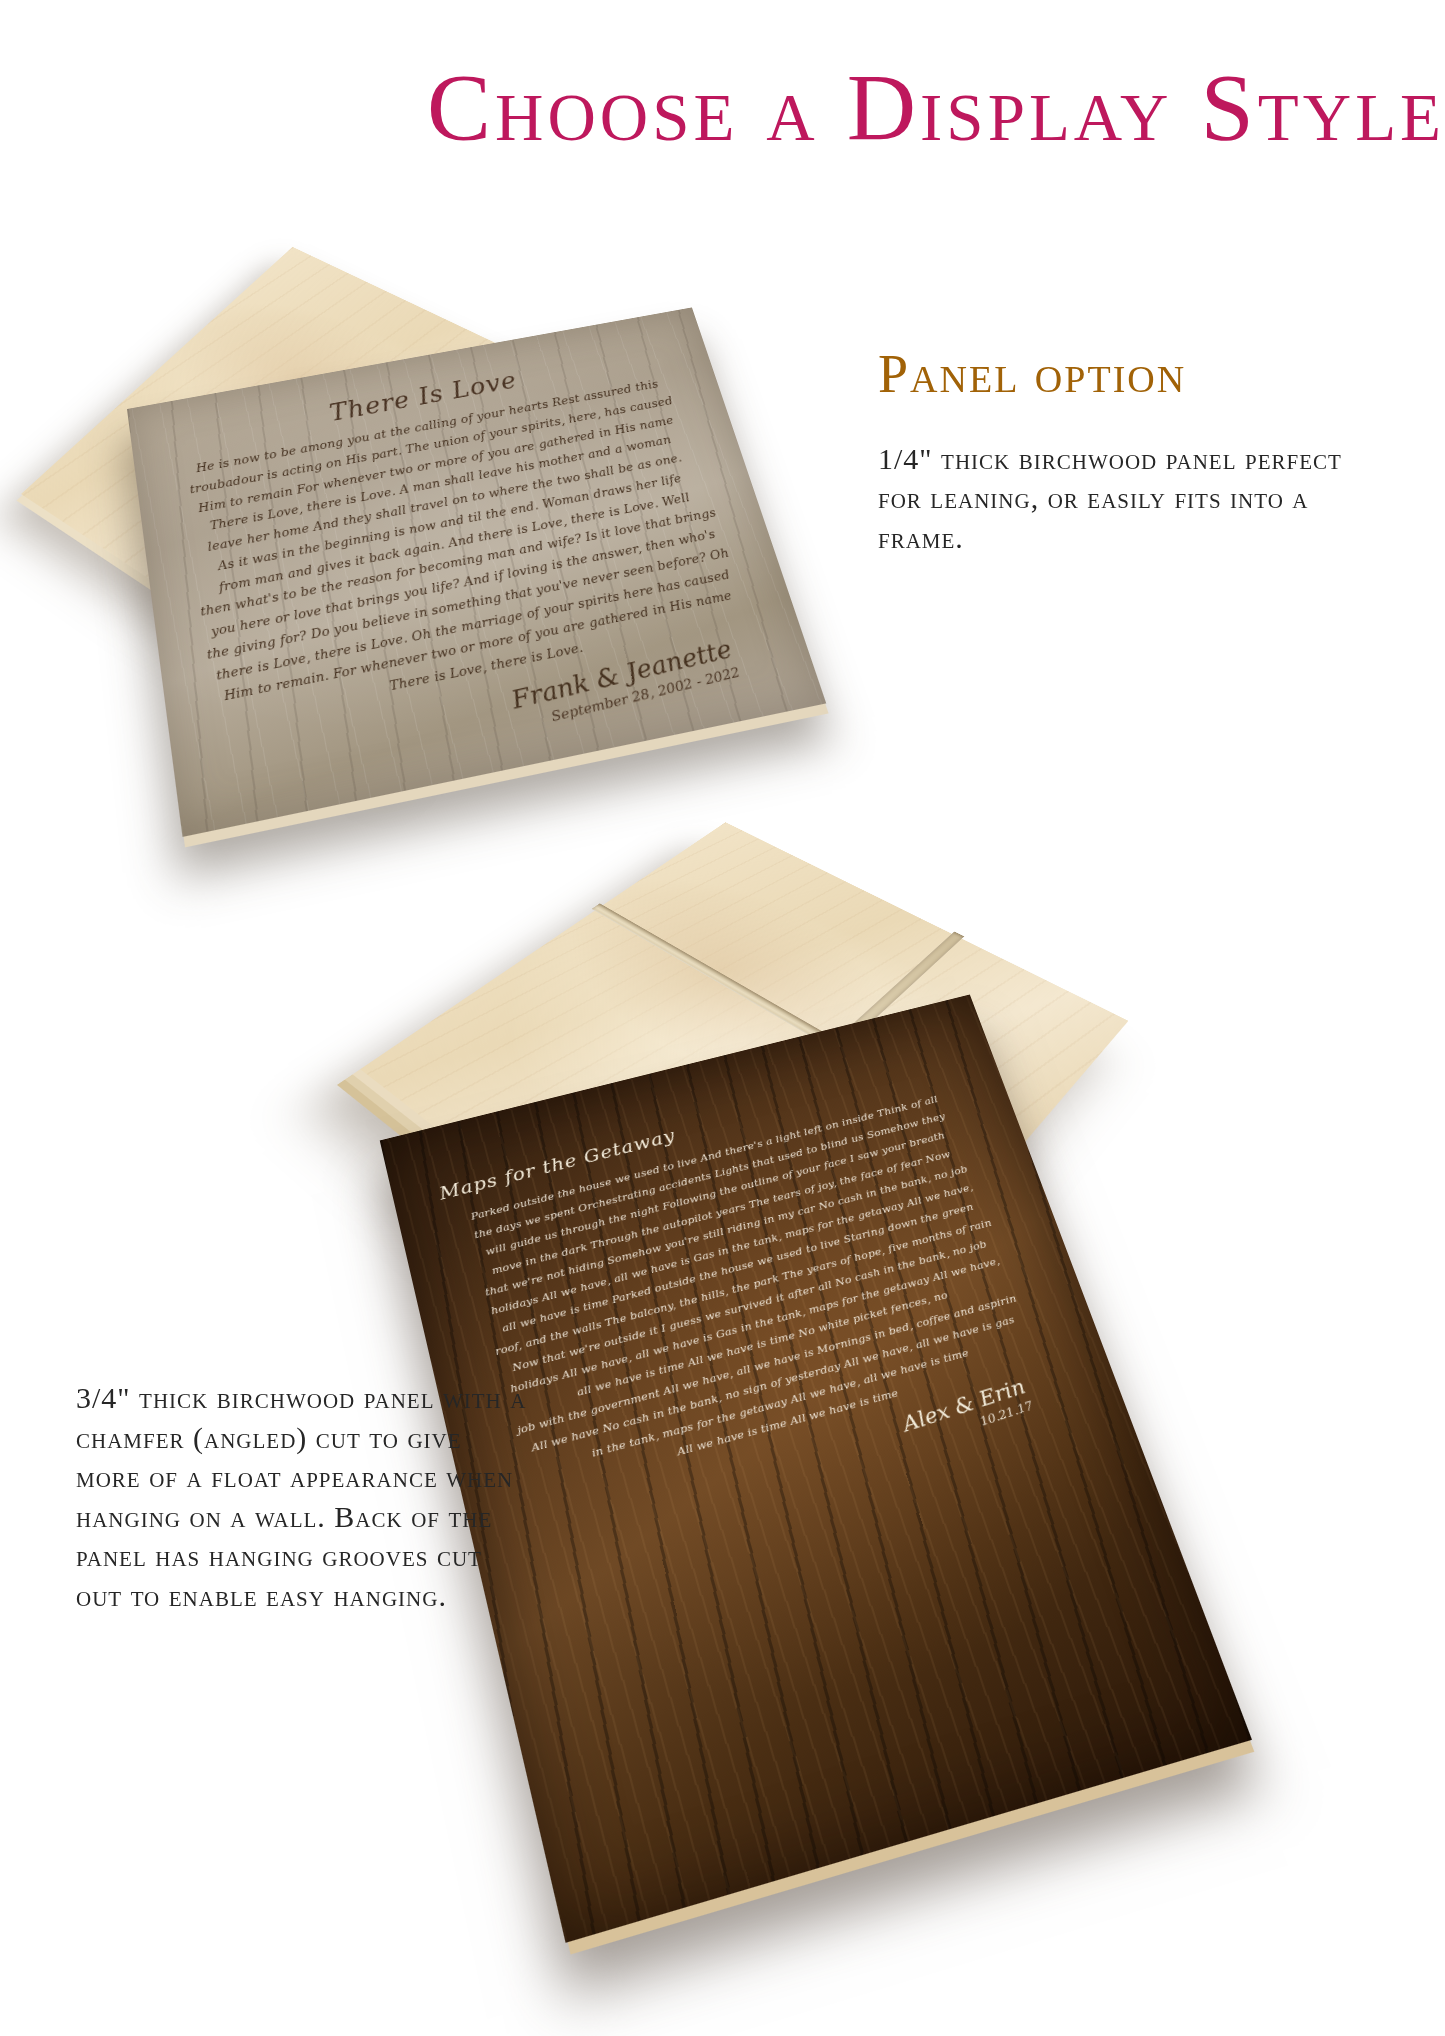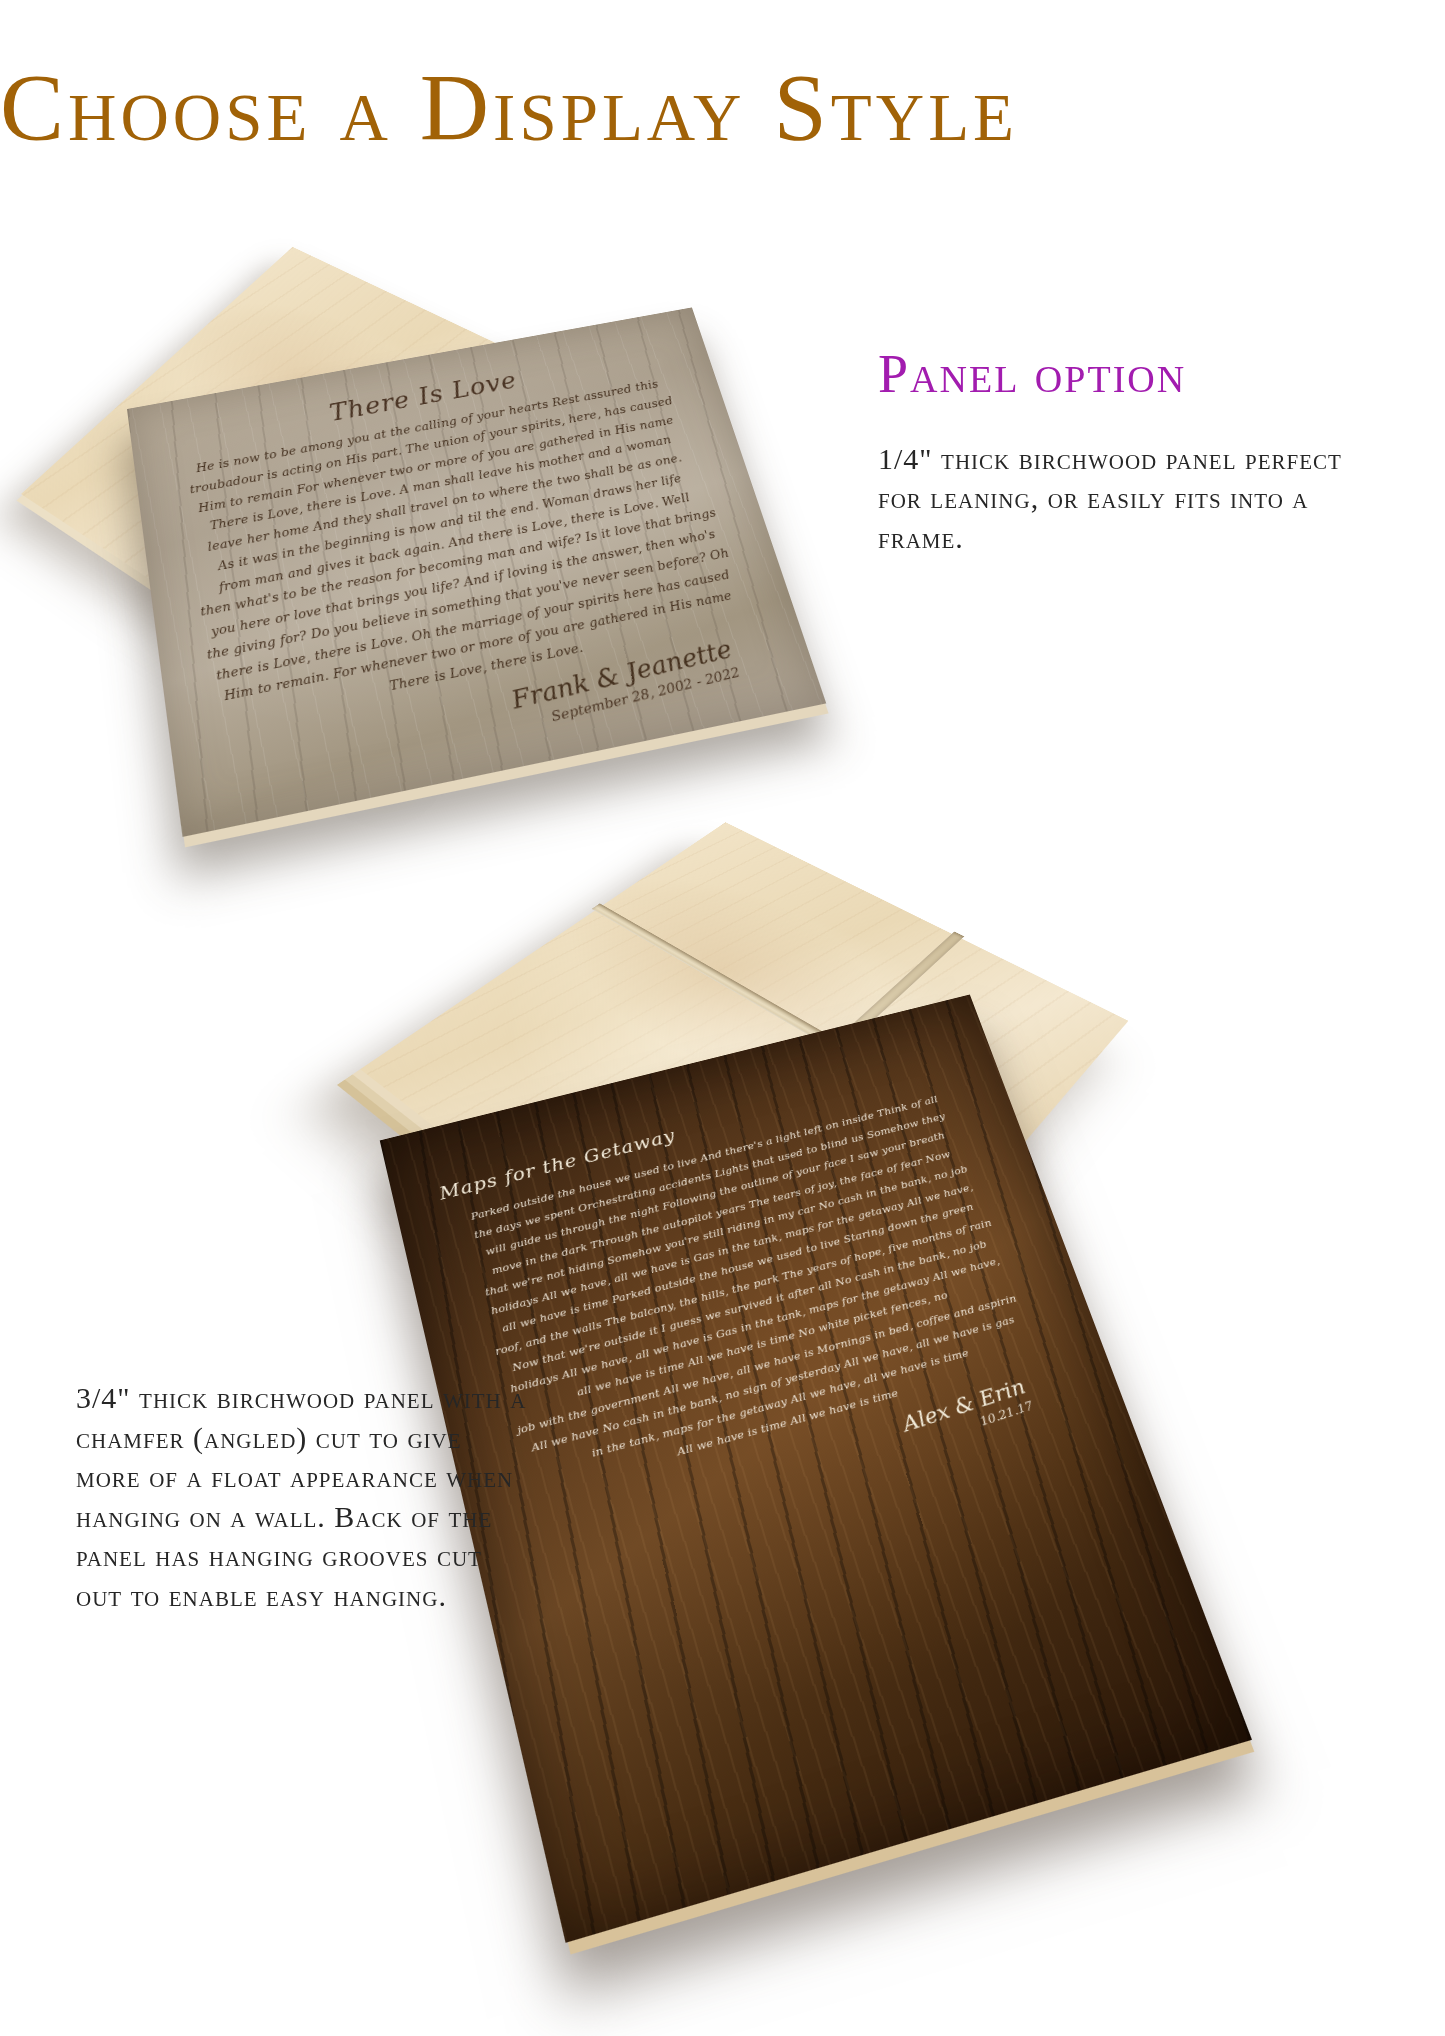--- a/index.html
+++ b/index.html
@@ -5,37 +5,37 @@
   html,body{margin:0;padding:0;}
   body{
     width:1445px;height:2036px;position:relative;overflow:hidden;
     background:#ffffff;
     font-family:"Liberation Serif", serif;
   }
 
   
   .page-title{
     position:absolute;top:58px;left:0;width:100%;
-    text-align:left;
+    text-align:right;
     font-variant:small-caps;
     font-weight:400;
     font-size:96px;line-height:1.05;
     letter-spacing:4px;
-    color:#a16207;
+    color:#be185d;
     margin:0;
   }
 
   
   .copy h2{
     margin:0;
     font-variant:small-caps;
     font-weight:400;
     font-size:54px;line-height:1.05;
     letter-spacing:2px;
-    color:#a21caf;
+    color:#a16207;
   }
   .copy p{
     margin:36px 0 0 0;
     font-variant:small-caps;
     font-weight:400;
     font-size:30px;line-height:1.32;
     letter-spacing:1px;
     color:#262626;
   }
   .copy-right{position:absolute;left:878px;top:346px;width:490px;}

